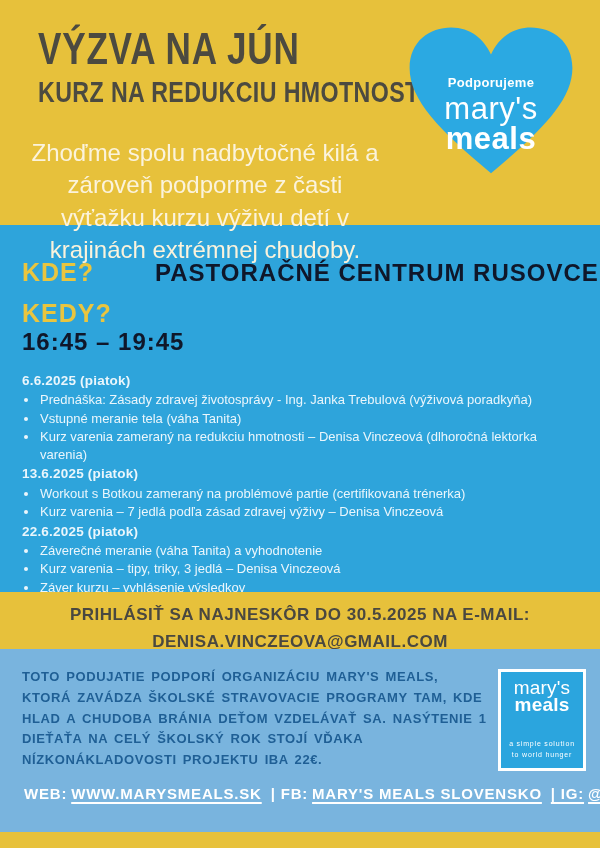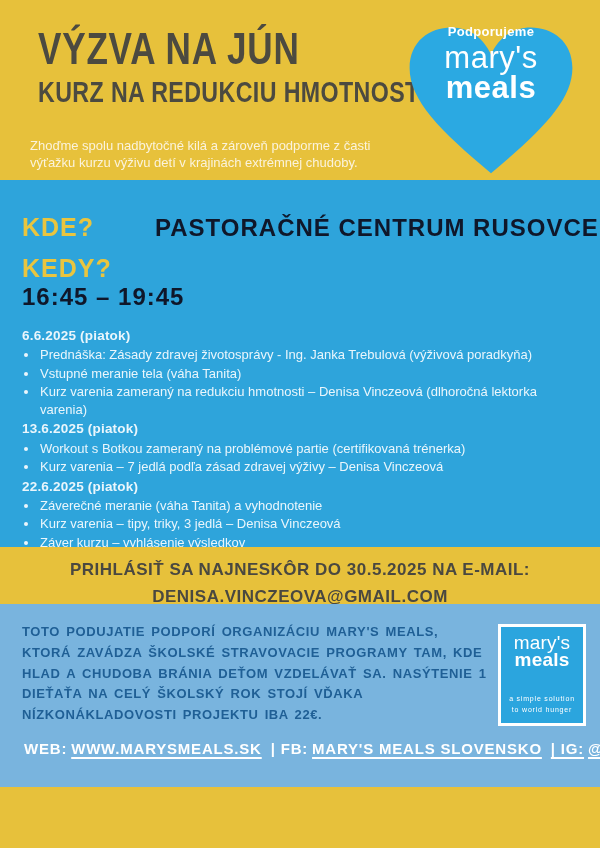--- a/index.html
+++ b/index.html
@@ -1,30 +1,30 @@
 <!DOCTYPE html>
 <html><head>
 <meta charset="utf-8">
 <style>
   * { margin:0; padding:0; box-sizing:border-box; }
   html,body { width:600px; }
   body { font-family:"Liberation Sans", sans-serif; }
   .page { width:600px; height:848px; display:flex; flex-direction:column; overflow:hidden; background:#E7C13B; }
 
   
-  .top { height:180px; background:#E7C13B; position:relative; padding:26px 0 0 38px; flex-shrink:0; }
+  .top { height:225px; background:#E7C13B; position:relative; padding:26px 0 0 38px; flex-shrink:0; }
   .title1 { font-size:45px; font-weight:bold; color:#4C4A40; letter-spacing:1px; white-space:nowrap;
             transform:scaleX(0.78); transform-origin:left center; line-height:1.0; }
   .title2 { font-size:29px; font-weight:bold; color:#4C4A40; letter-spacing:0.5px; white-space:nowrap;
             transform:scaleX(0.80); transform-origin:left center; margin-top:6px; line-height:1.1; }
-  .intro { margin-top:28px; width:350px; font-size:13px; line-height:1.35; color:#FBF3DC; margin-left:-8px; }
+  .intro { margin-top:28px; width:350px; font-size:24px; line-height:1.35; color:#FBF3DC; margin-left:-8px;text-align:center; }
   .heart-wrap { position:absolute; top:24px; right:18px; width:182px; height:156px; }
   .heart-wrap svg { width:100%; height:100%; display:block; }
   .heart-text { position:absolute; top:0; left:0; width:100%; height:100%;
-                display:flex; flex-direction:column; align-items:center; justify-content:flex-start;
+                display:flex; flex-direction:column; align-items:center; justify-content:flex-end;
                 color:#fff; padding-bottom:26px; }
   .heart-tagline { font-size:13px; font-weight:bold; letter-spacing:0.3px; margin-bottom:4px; }
   .heart-brand1 { font-size:31px; font-weight:normal; line-height:0.95; letter-spacing:0.5px; }
   .heart-brand2 { font-size:31px; font-weight:bold; line-height:1.0; letter-spacing:0.5px; }
 
   
   .middle { height:367px; background:#2EA4DB; padding:33px 22px 0 22px; flex-shrink:0; }
   .row { display:flex; align-items:baseline; }
   .lbl { width:133px; flex-shrink:0; color:#E9C53F; font-weight:bold; font-size:25px; letter-spacing:1px; }
   .val-big { color:#0f172a; font-weight:bold; font-size:24px; letter-spacing:1px; white-space:nowrap; }

